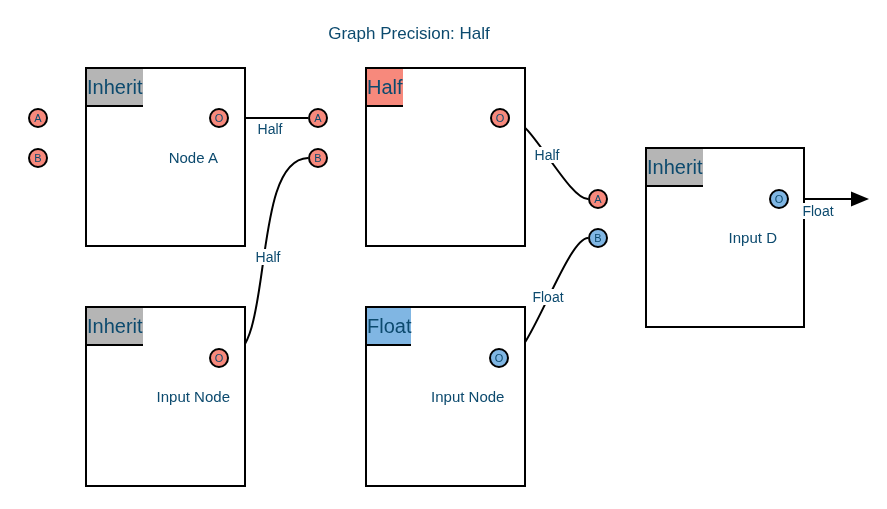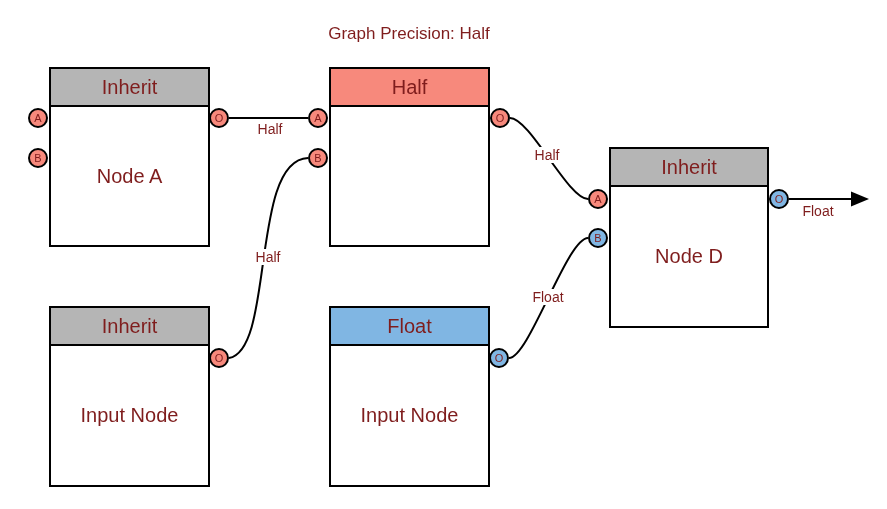--- a/index.html
+++ b/index.html
@@ -2,54 +2,55 @@
 <html><head>
 <meta charset="utf-8">
 <style>
   html, body { margin: 0; padding: 0; background: #ffffff; }
   .canvas {
     position: relative;
     width: 887px;
     height: 509px;
     background: #ffffff;
     font-family: "Liberation Sans", sans-serif;
-    color: #7f1d1d;
+    color: #0c4a6e;
     overflow: hidden;
   }
   .edges-layer { position: absolute; left: 0; top: 0; }
   .diagram-title {
     position: absolute;
     left: 409px; top: 34px;
     transform: translate(-50%, -50%);
     font-size: 17px;
     white-space: nowrap;
   }
   .node {
     position: absolute;
     background: #ffffff;
     border: 2px solid #000;
     box-sizing: border-box;
     display: flex;
-    flex-direction: column;
+    flex-direction: row;
+    margin-left: 36px;
   }
   .node-header {
     height: 38px;
     border-bottom: 2px solid #000;
     box-sizing: border-box;
     display: flex;
     align-items: center;
     justify-content: center;
     font-size: 20px;
   }
   .node-body {
     flex: 1;
     display: flex;
     align-items: center;
     justify-content: center;
-    font-size: 20px;
+    font-size: 15px;
   }
   .h-inherit { background: #B5B5B5; }
   .h-half    { background: #F7897C; }
   .h-float   { background: #80B6E3; }
   .port {
     position: absolute;
     width: 20px; height: 20px;
     border: 2px solid #000;
     border-radius: 50%;
     box-sizing: border-box;
@@ -90,21 +91,21 @@
     <div class="node-header h-inherit">Inherit</div>
     <div class="node-body">Node A</div>
   </div>
 
   <div class="node" style="left:329px; top:67px; width:161px; height:180px;">
     <div class="node-header h-half">Half</div>
   </div>
 
   <div class="node" style="left:609px; top:147px; width:160px; height:181px;">
     <div class="node-header h-inherit">Inherit</div>
-    <div class="node-body">Node D</div>
+    <div class="node-body">Input D</div>
   </div>
 
   <div class="node" style="left:49px; top:306px; width:161px; height:181px;">
     <div class="node-header h-inherit">Inherit</div>
     <div class="node-body">Input Node</div>
   </div>
 
   <div class="node" style="left:329px; top:306px; width:161px; height:181px;">
     <div class="node-header h-float">Float</div>
     <div class="node-body">Input Node</div>

